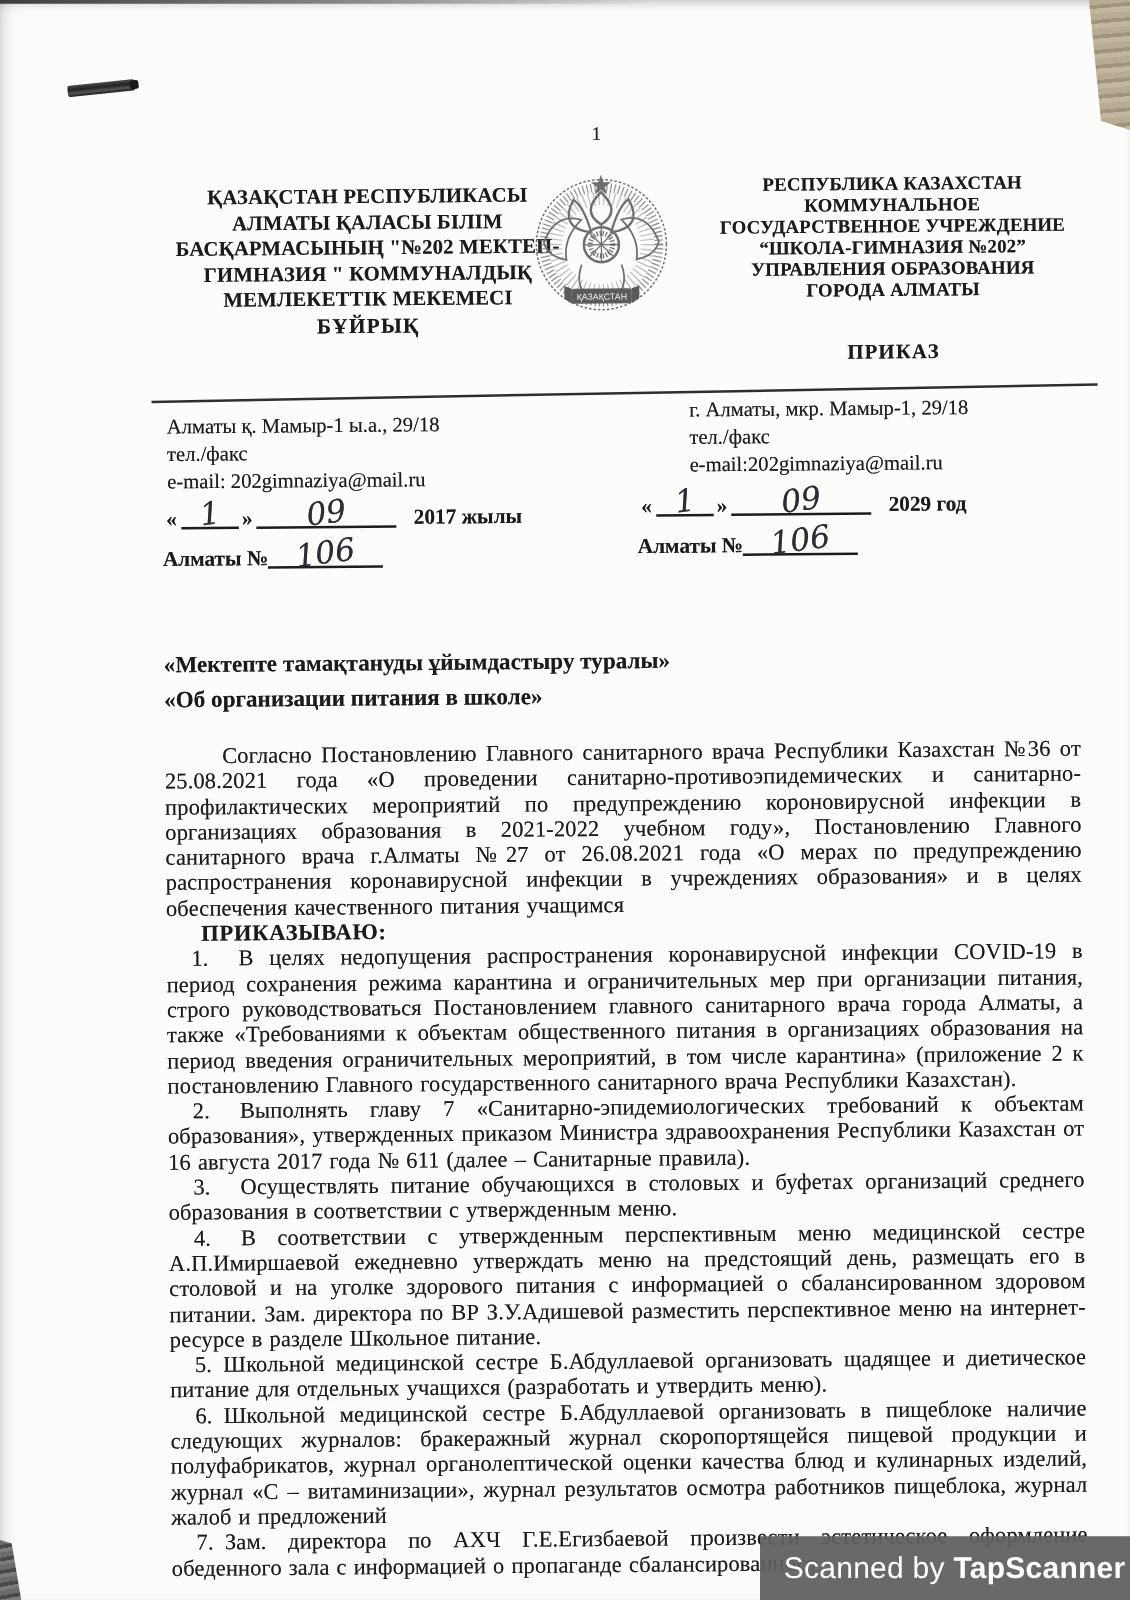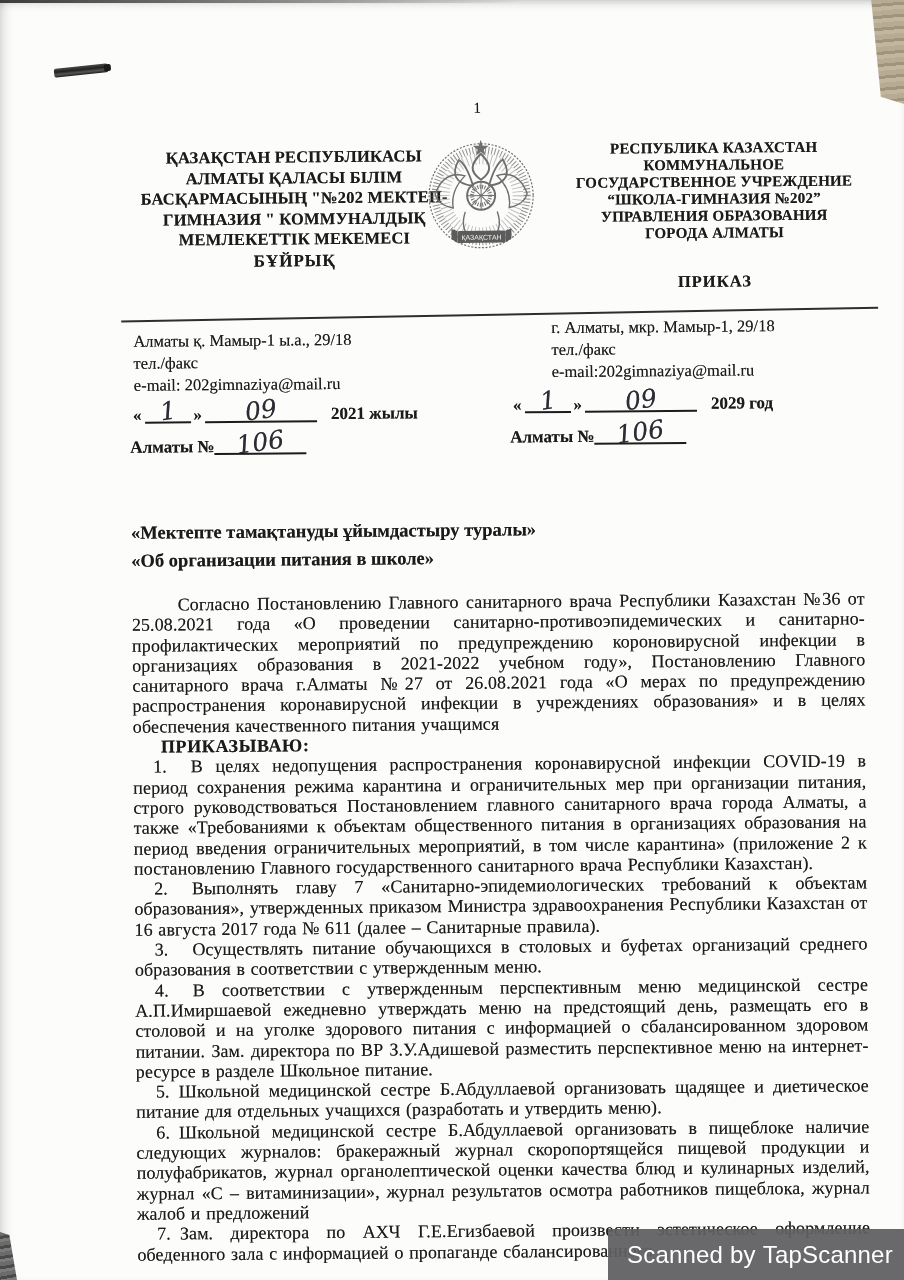--- a/index.html
+++ b/index.html
@@ -69,21 +69,21 @@
   .resolve { font-weight:bold; text-indent:28px; letter-spacing:.6px; }
   .item { text-indent:20px; }
   .item .num { font-weight:normal; }
   .gap-wide .num { margin-right:24px; }
   .gap-narrow .num { margin-right:9px; }
 
   
   .watermark { position:absolute; left:608px; top:1229px; width:336px; height:51px;
     background:rgba(96,96,98,.94); color:#fff; display:flex; align-items:center; 
     font-family:"Liberation Sans", sans-serif; font-size:24px; letter-spacing:.2px;padding-left:19px; }
-  .watermark .brand { font-weight:normal; margin-left:7px; }
+  .watermark .brand { font-weight:bold; margin-left:7px; }
 </style>
 </head>
 <body>
 
 <div class="page">
 
   <div class="tilt">
 
     <div class="page-number doc-text">1</div>
 
@@ -139,21 +139,21 @@
       <div>e-mail: 202gimnaziya@mail.ru</div>
     </div>
     <div class="addr addr-right doc-text">
       <div>г. Алматы, мкр. Мамыр-1, 29/18</div>
       <div>тел./факс</div>
       <div>e-mail:202gimnaziya@mail.ru</div>
     </div>
 
     <div class="dateline date-left doc-text">
       <div>
-        <span class="q">«</span><span class="uline w-day"><span class="hand">1</span></span><span class="q">»</span><span class="uline w-month"><span class="hand">09</span></span><span class="year-label">2021 жылы</span>
+        <span class="q">«</span><span class="uline w-day"><span class="hand">1</span></span><span class="q">»</span><span class="uline w-month"><span class="hand">09</span></span><span class="year-label">2017 жылы</span>
       </div>
       <div class="date-row2">
         <span>Алматы №</span><span class="uline w-order"><span class="hand">106</span></span>
       </div>
     </div>
 
     <div class="dateline date-right doc-text">
       <div>
         <span class="q">«</span><span class="uline w-day"><span class="hand">1</span></span><span class="q">»</span><span class="uline w-month"><span class="hand">09</span></span><span class="year-label">2029 год</span>
       </div>

